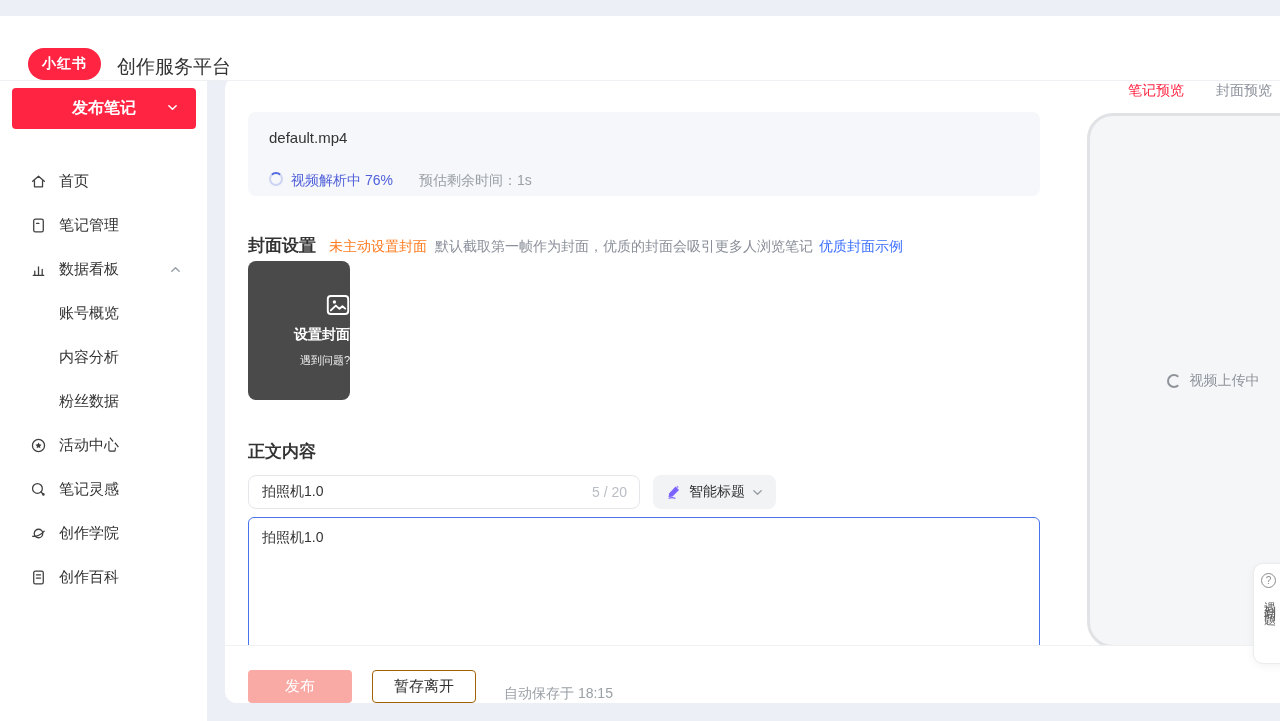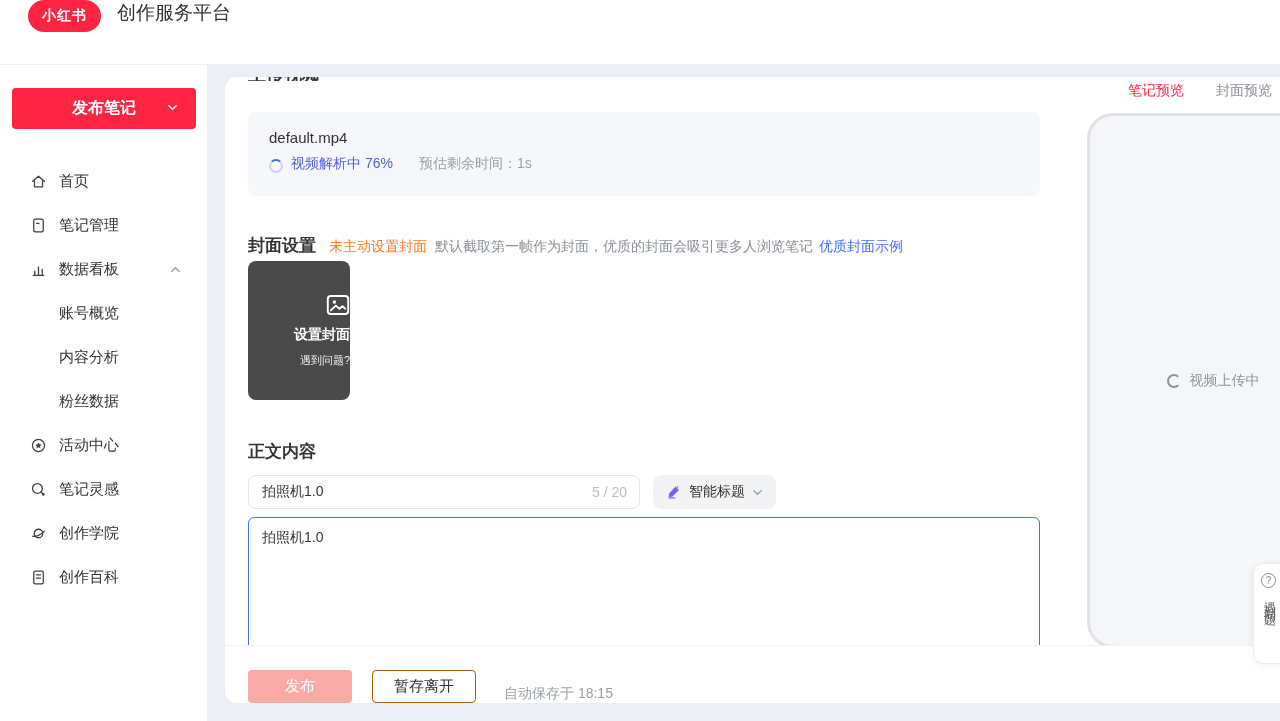--- a/index.html
+++ b/index.html
@@ -1,21 +1,21 @@
 <!DOCTYPE html>
 <html><head>
 <meta charset="utf-8">
 <style>
   * { margin:0; padding:0; box-sizing:border-box; }
   html,body { width:1280px; height:721px; overflow:hidden;
     font-family:"Liberation Sans","DejaVu Sans",sans-serif; background:#eceff6; color:#333; }
 
   
-  .topbar { position:absolute; left:0; top:0; width:1280px; height:65px; background:#fff;
-    border-bottom:1px solid #eef0f4; display:flex; align-items:flex-start; z-index:40; }
+  .topbar { position:absolute; left:0; top:16px; width:1280px; height:65px; background:#fff;
+    border-bottom:1px solid #eef0f4; display:flex; align-items:flex-end; z-index:40; }
   .logo-pill { margin-left:28px; background:#ff2442; color:#fff; font-weight:bold; font-size:14px;
     padding:7px 14px; border-radius:16px; letter-spacing:1px; }
   .app-title { margin-left:16px; font-size:19px; color:#333; }
   .user-box { position:absolute; right:22px; top:0; height:65px; display:flex; align-items:center; gap:8px; cursor:pointer; }
   .avatar { width:27px; height:27px; border-radius:50%;
     background:radial-gradient(circle at 45% 40%, #e8cdb7 0 38%, #7f9c6a 39% 70%, #5d7a4e 71%); }
   .user-name { font-size:15px; color:#333; }
   .chev { width:11px; height:11px; }
   .chev polyline { fill:none; stroke:#9aa0a8; stroke-width:1.6; stroke-linecap:round; stroke-linejoin:round; }
 
@@ -37,21 +37,21 @@
   .nav-caret { position:absolute; right:26px; top:17px; }
 
   
   .card { position:absolute; left:225px; top:77px; width:1055px; height:626px; background:#fff;
     border-radius:12px 0 0 12px; overflow:hidden; z-index:10; }
   .clipped-heading { margin:-14px 0 0 23px; font-size:18px; font-weight:bold; color:#333; height:18px; overflow:hidden; }
 
   .video-box { position:absolute; left:23px; top:35px; width:792px; height:84px; background:#f6f7fa;
     border-radius:8px; padding:17px 21px; }
   .video-name { font-size:15px; color:#333; }
-  .video-status { display:flex; align-items:flex-end; margin-top:9px; font-size:14px; }
+  .video-status { display:flex; align-items:flex-start; margin-top:26px; font-size:14px; }
   .spinner-blue { width:14px; height:14px; border-radius:50%; border:2px solid #ccd4f4;
     border-top-color:#5668de; margin-right:8px; }
   .status-text { color:#4e5fd9; }
   .eta-text { color:#9aa0a6; margin-left:26px; }
 
   .cover-row { position:absolute; left:23px; top:157px; display:flex; align-items:baseline; white-space:nowrap;text-align:right; }
   .sec-title { font-size:17px; font-weight:bold; color:#333; }
   .cover-warning { font-size:14px; color:#ff7a1f; margin-left:13px; }
   .cover-hint { font-size:14px; color:#8a8f99; margin-left:8px; }
   .link-blue { font-size:14px; color:#3a6eff; margin-left:6px; cursor:pointer; }

